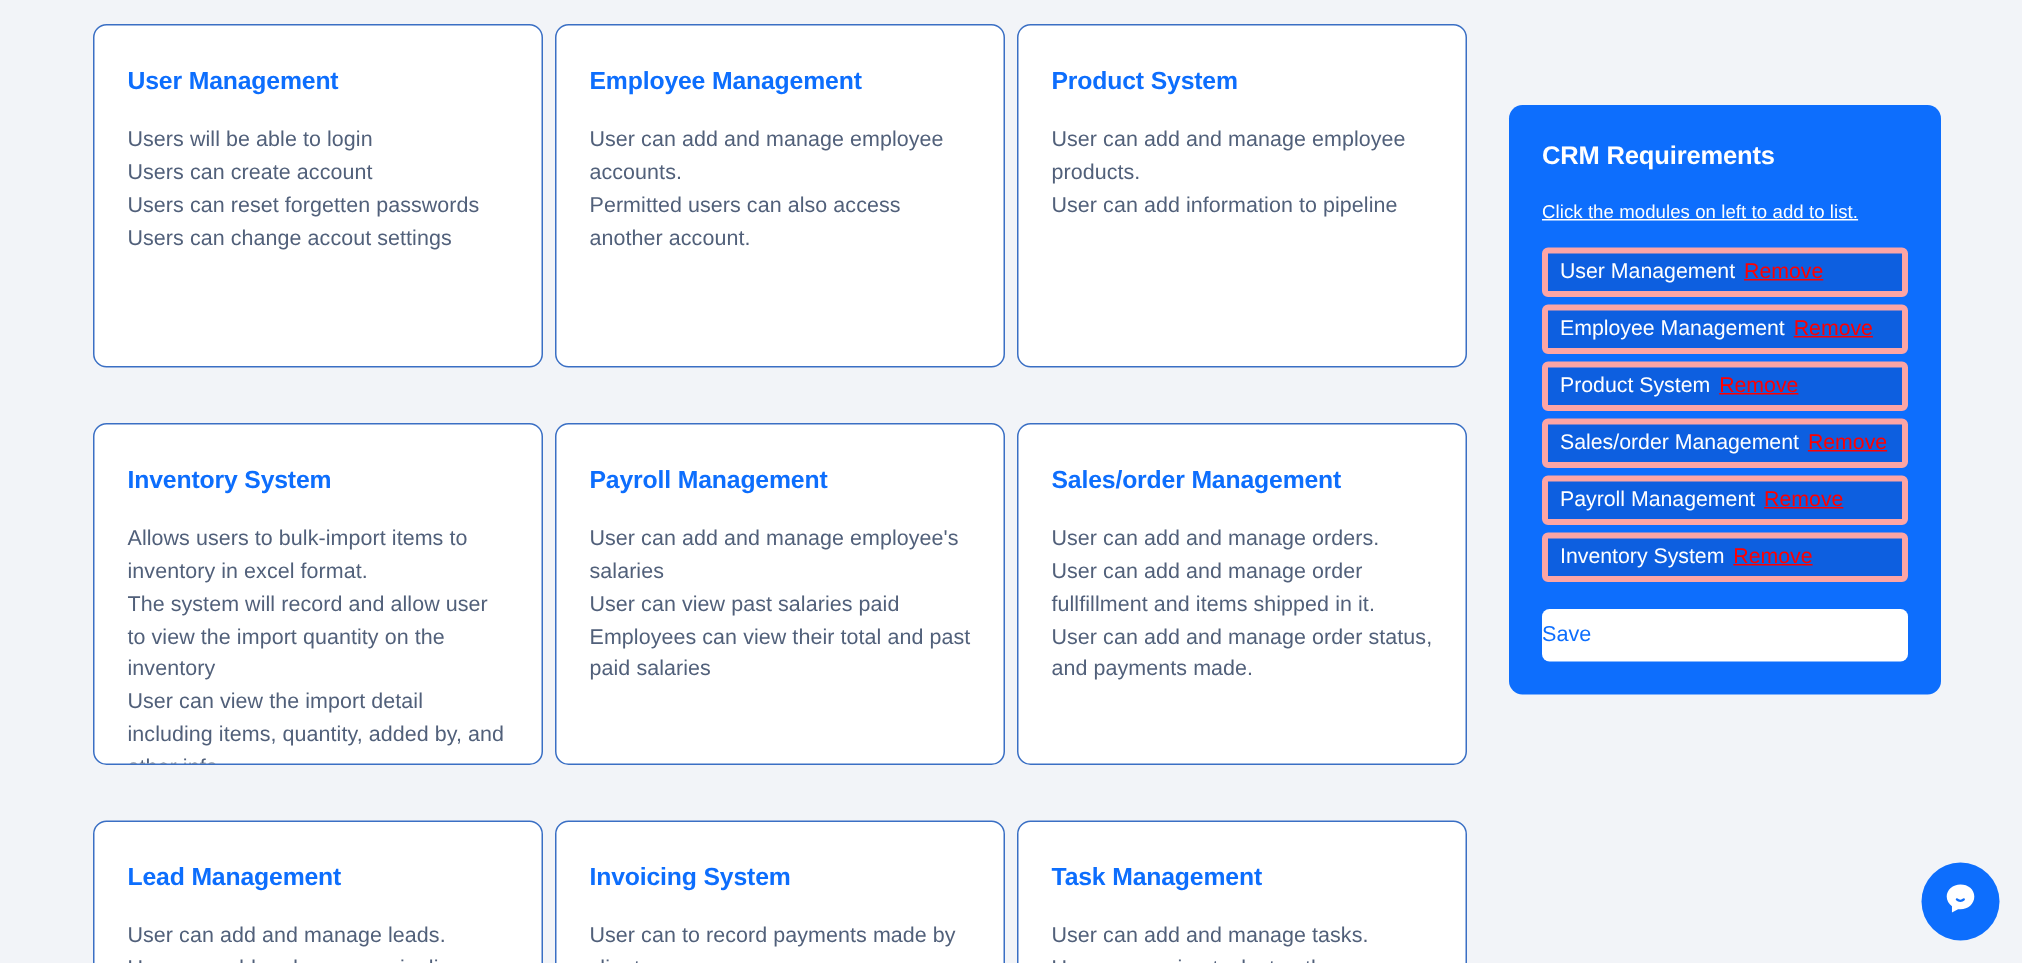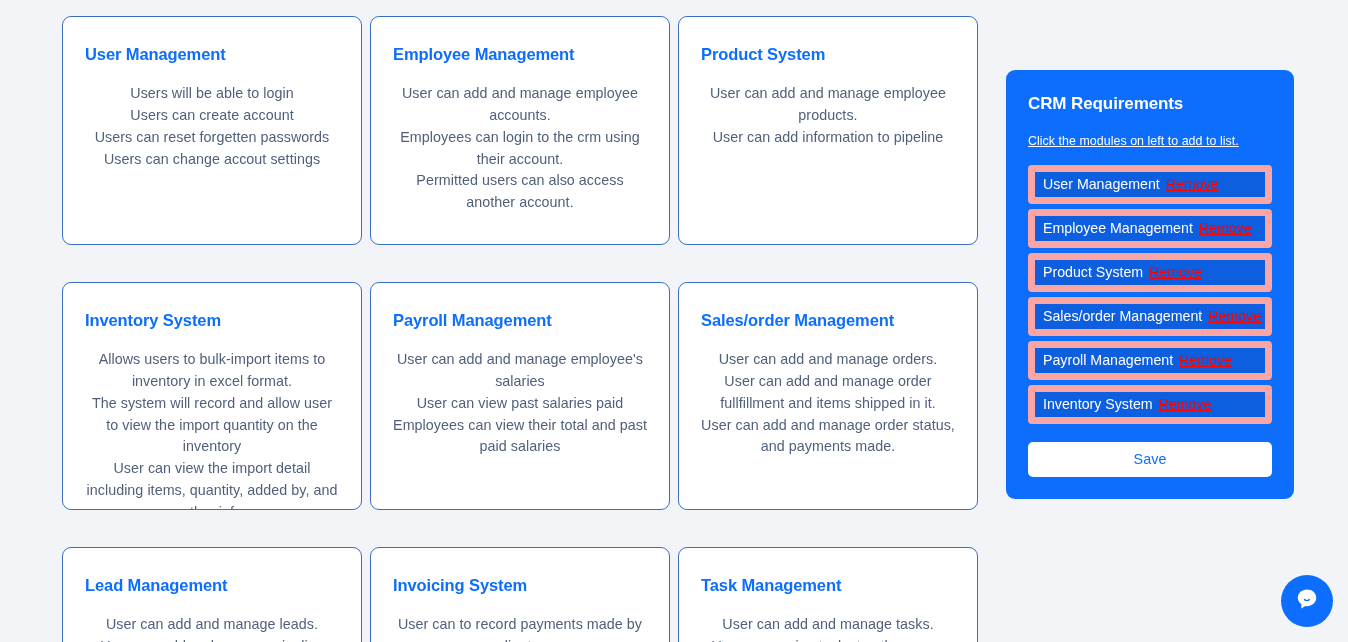--- a/index.html
+++ b/index.html
@@ -56,21 +56,20 @@
     letter-spacing: -0.1px;
     margin-bottom: 20px;
     line-height: 1.1;
   }
 
   .module-desc {
     color: #51607a;
     font-size: 14.3px;
     line-height: 21.8px;
     letter-spacing: 0.05px;
-    text-align: center;
   }
 
   .module-desc .line { display: block; }
 
   
   .req-panel {
     position: absolute;
     left: 1006px;
     top: 70px;
     width: 288px;
@@ -94,21 +93,21 @@
     letter-spacing: 0.05px;
     text-decoration: underline;
   }
 
   .req-list {
     list-style: none;
   }
 
   .req-item {
     background: #0d5fe0;
-    border: 7px solid #fca5a5;
+    border: 4px solid #fca5a5;
     border-radius: 4px;
     color: #ffffff;
     font-size: 14.2px;
     padding: 3px 8px 4px 8px;
     margin-bottom: 5px;
     line-height: 18px;
     white-space: nowrap;
     cursor: pointer;
   }
 
@@ -125,21 +124,21 @@
     width: 100%;
     margin-top: 18px;
     background: #ffffff;
     border: none;
     border-radius: 5px;
     color: #0d6efd;
     font-family: "Liberation Sans", sans-serif;
     font-size: 14.4px;
     padding: 9px 0 10px 0;
     cursor: pointer;
-    text-align: center;
+    text-align: left;
   }
 
   
   .chat-widget {
     position: absolute;
     left: 1281px;
     top: 575px;
     width: 52px;
     height: 52px;
     border-radius: 50%;
@@ -164,21 +163,20 @@
         <span class="line">Users can create account</span>
         <span class="line">Users can reset forgetten passwords</span>
         <span class="line">Users can change accout settings</span>
       </div>
     </div>
 
     <div class="module-card row1">
       <div class="module-title">Employee Management</div>
       <div class="module-desc">
         <span class="line">User can add and manage employee accounts.</span>
-        <span class="line">Employees can login to the crm using their account.</span>
         <span class="line">Permitted users can also access another account.</span>
       </div>
     </div>
 
     <div class="module-card row1">
       <div class="module-title">Product System</div>
       <div class="module-desc">
         <span class="line">User can add and manage employee products.</span>
         <span class="line">User can add information to pipeline</span>
       </div>

